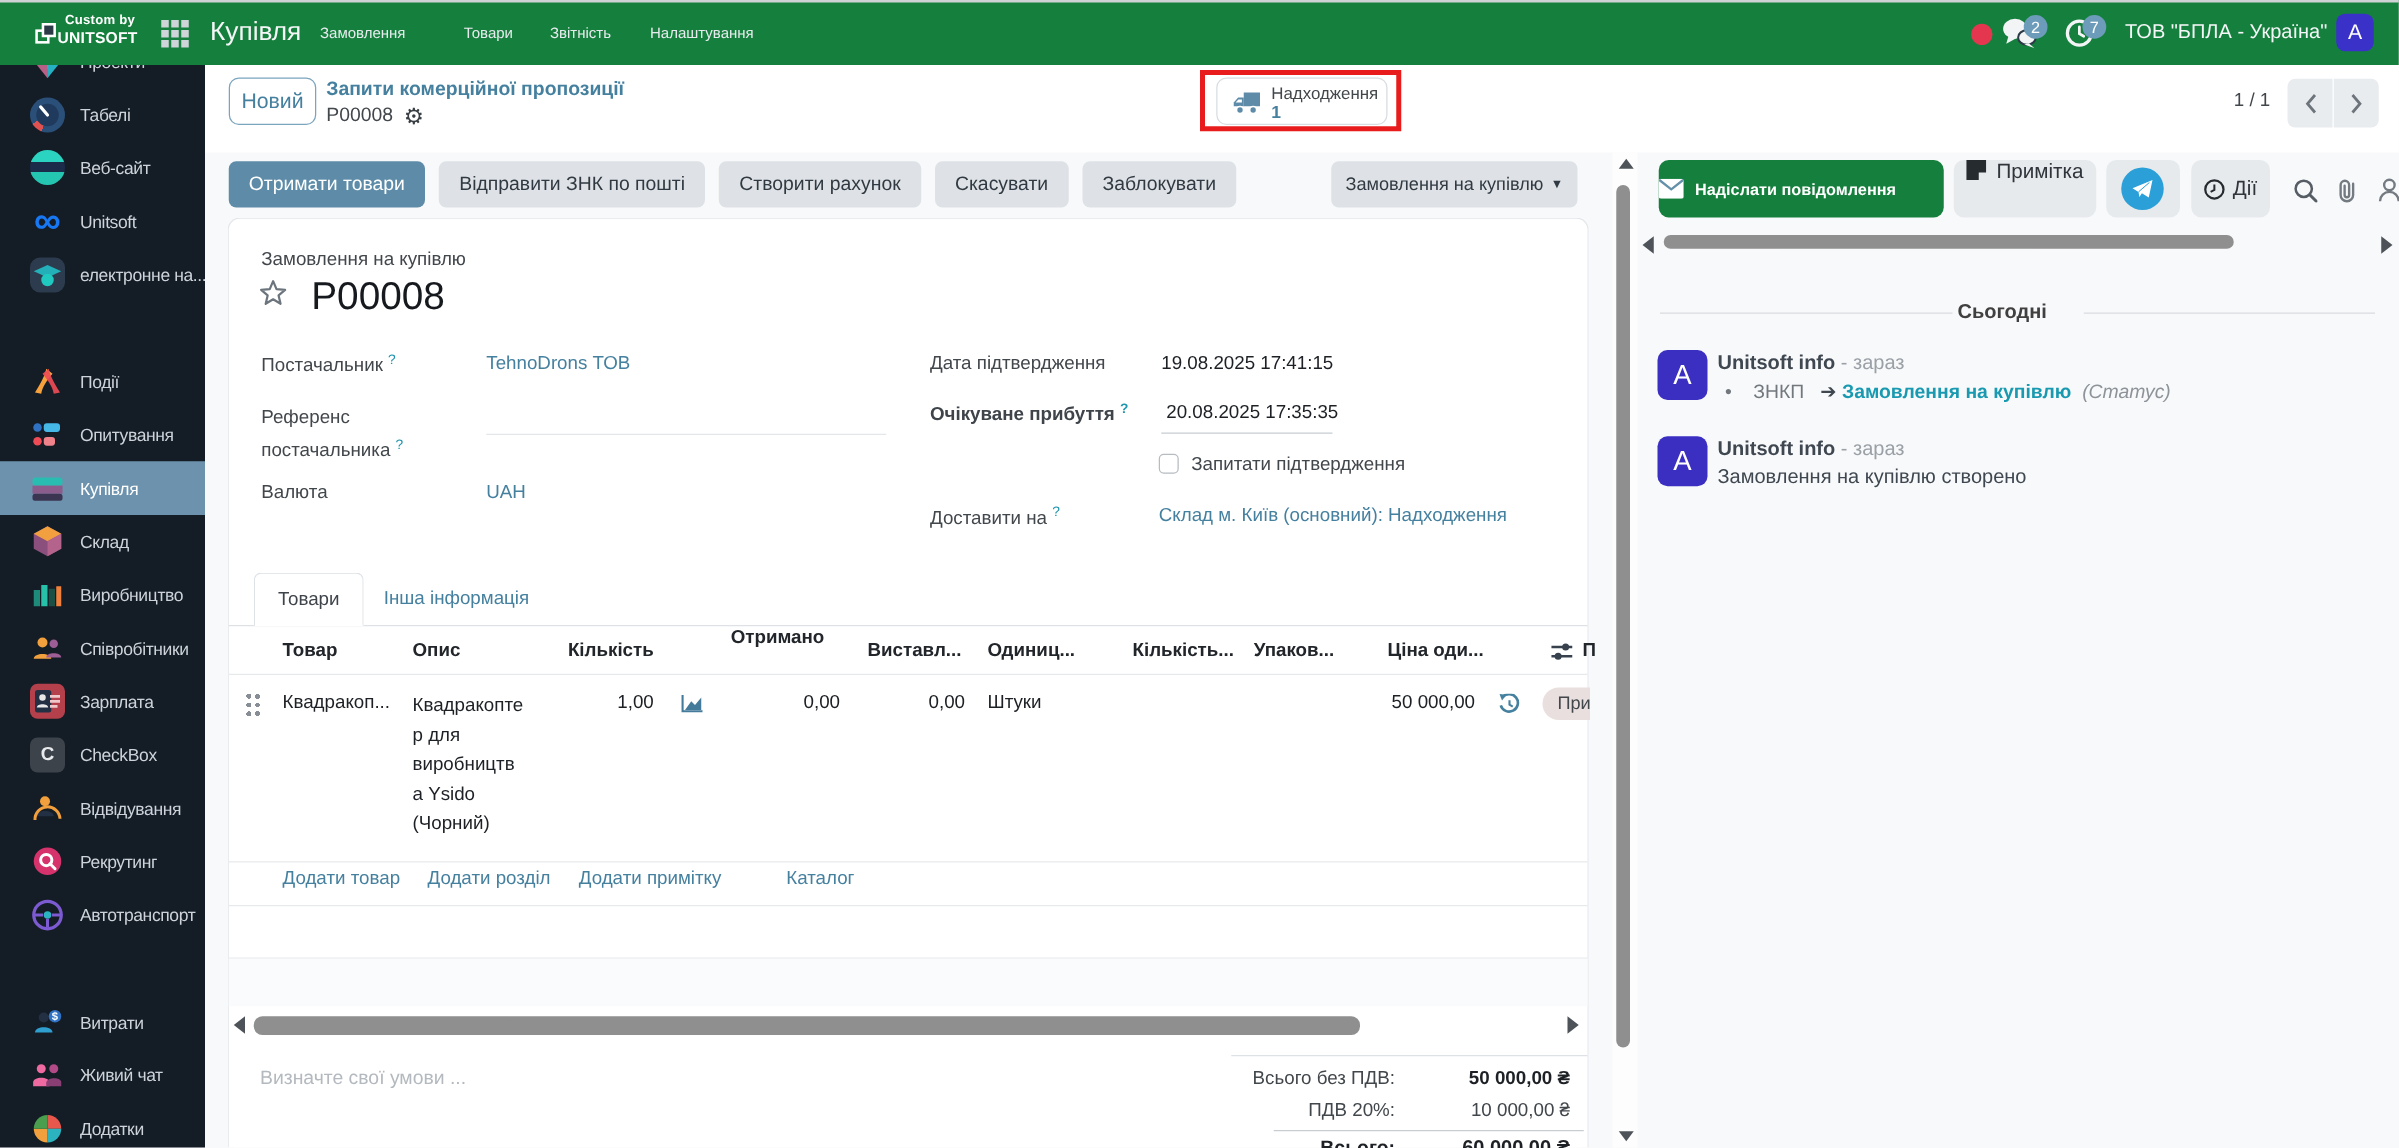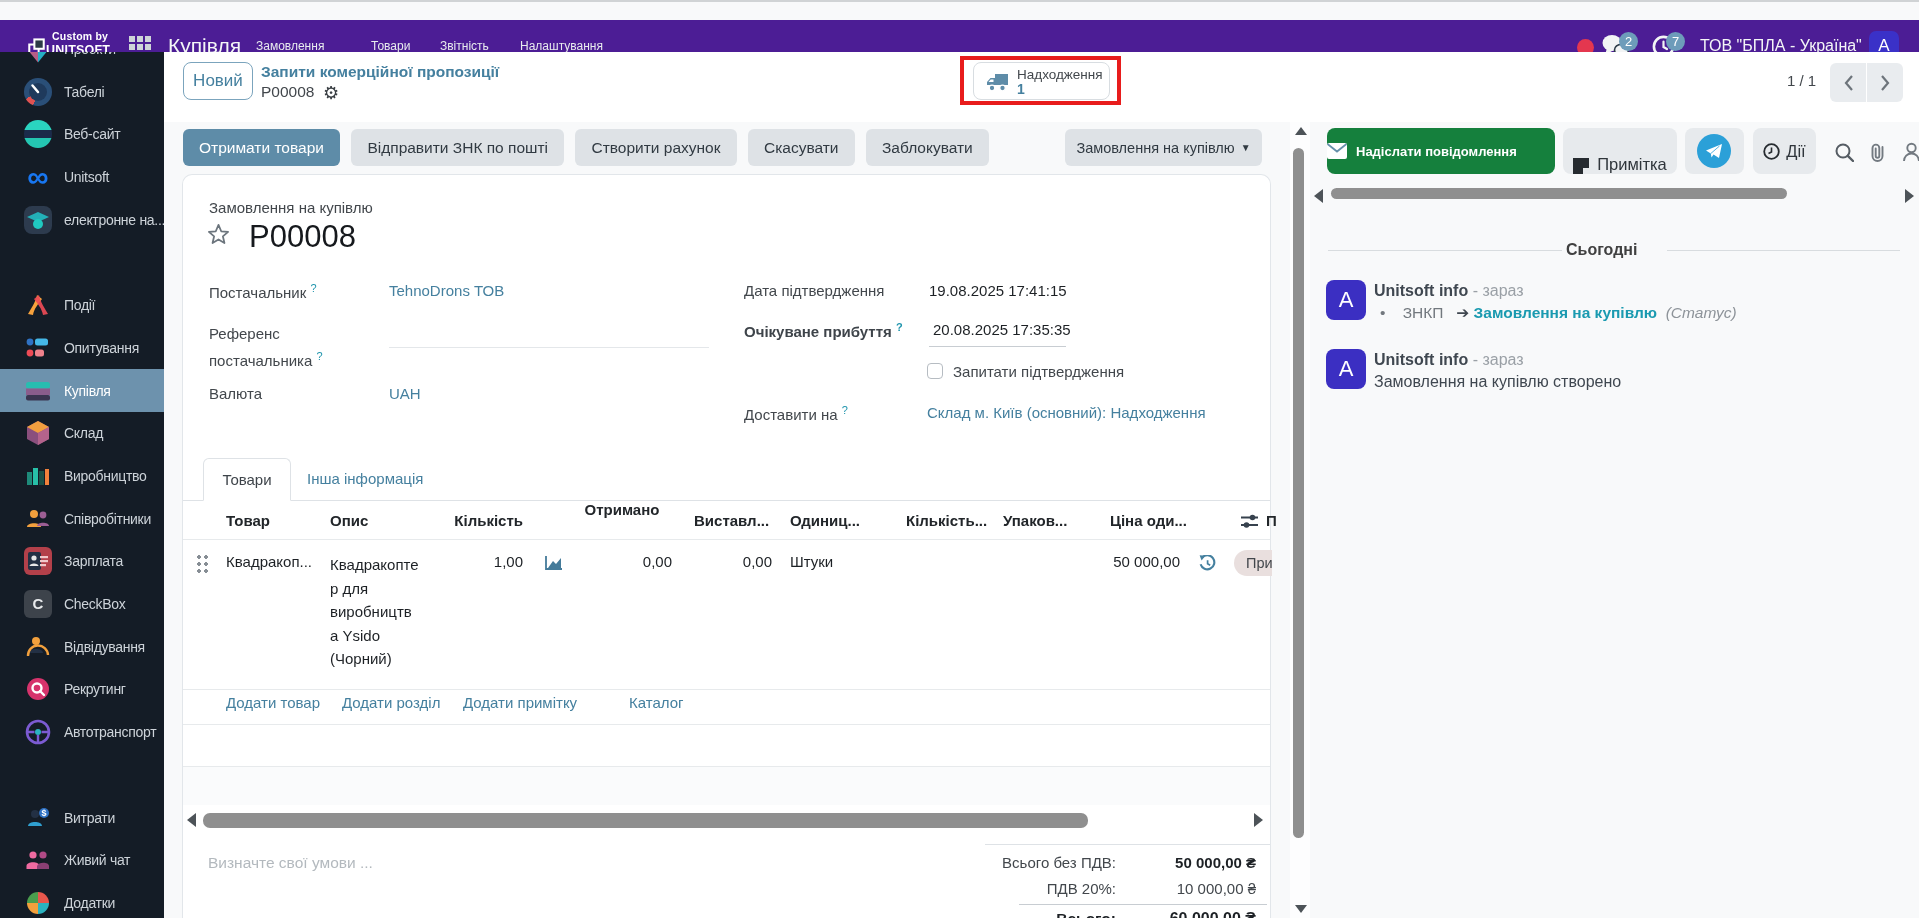--- a/index.html
+++ b/index.html
@@ -1,20 +1,20 @@
 <!DOCTYPE html>
 <html><head>
 <meta charset="utf-8">
 <style>
   * { margin:0; padding:0; box-sizing:border-box; }
   html,body { width:1919px; height:918px; overflow:hidden; font-family:"Liberation Sans",sans-serif; background:#f8f9fa; }
   .abs { position:absolute; }
 
   
-  #navbar { position:absolute; left:0; top:0; width:1919px; height:52px; background:#4c1d95; color:#fff;margin-top:20px; }
+  #navbar { position:absolute; left:0; top:0; width:1919px; height:52px; background:#15803d; color:#fff; }
   #topline { position:absolute; left:0; top:0; width:1919px; height:2px; background:#d0d3d5; z-index:5; }
   .nav-item { position:absolute; top:0; height:52px; display:flex; align-items:center; color:#e8ebee; font-size:12px; }
   
   #sidebar { position:absolute; left:0; top:52px; width:164px; height:866px; background:#141c26; overflow:hidden; }
   .side-item { position:absolute; left:0; width:164px; height:43px; display:flex; align-items:center; color:#cdd3d9; font-size:14px; }
   .side-item .ic { position:absolute; left:24px; width:28px; height:28px; border-radius:6px; }
   .side-item .lbl { position:absolute; left:64px; white-space:nowrap; letter-spacing:-0.3px; }
   .side-item.sel { background:#6d92ad; color:#fff; }
 
   
@@ -357,21 +357,21 @@
   <div class="abs" style="left:1131px;top:853px;width:0;height:0;border:6px solid transparent;border-top:8px solid #4d5358;border-bottom:none"></div>
 </div>
 <div id="chatter">
 
   <div class="abs" style="left:17px;top:76px;width:228px;height:46px;background:#15803d;border-radius:8px;color:#fff;font-size:13px;font-weight:bold;white-space:nowrap;display:flex;align-items:center;justify-content:flex-start">
     <svg width="20" height="16" viewBox="0 0 20 16" style="margin-right:9px">
         <rect x="0" y="0" width="20" height="16" rx="2" fill="#fff"></rect>
         <path d="M0.5 1 L10 8.5 L19.5 1" fill="none" stroke="#6590aa" stroke-width="1.8"></path>
       </svg>
     Надіслати повідомлення</div>
-  <div class="abs" style="left:253px;top:76px;width:114px;height:46px;background:#e7eaed;border-radius:8px;color:#2f353b;font-size:16.5px;display:flex;align-items:flex-end;justify-content:center">
+  <div class="abs" style="left:253px;top:76px;width:114px;height:46px;background:#e7eaed;border-radius:8px;color:#2f353b;font-size:16.5px;display:flex;align-items:flex-start;justify-content:center">
     <svg width="16" height="16" viewBox="0 0 16 16" style="margin-right:8px">
         <path d="M0 0 h16 v10 l-6 6 h-10 z M10 16 v-6 h6" fill="#262b30" fill-rule="evenodd"></path>
       </svg>
     Примітка</div>
   <div class="abs" style="left:375px;top:76px;width:59px;height:46px;background:#e7eaed;border-radius:8px"></div>
   <div class="abs" style="left:387px;top:82px;width:34px;height:34px;border-radius:50%;background:#2ba0d8;display:flex;align-items:center;justify-content:center">
     <svg width="18" height="16" viewBox="0 0 18 16">
         <path d="M1 7.5 L17 1 L14 15 L8.5 11.5 L6.5 14.5 L5.8 10.5 Z" fill="#fff"></path>
         <path d="M5.8 10.5 L14.5 3" stroke="#2ba0d8" stroke-width="0.8" fill="none"></path>
       </svg>

